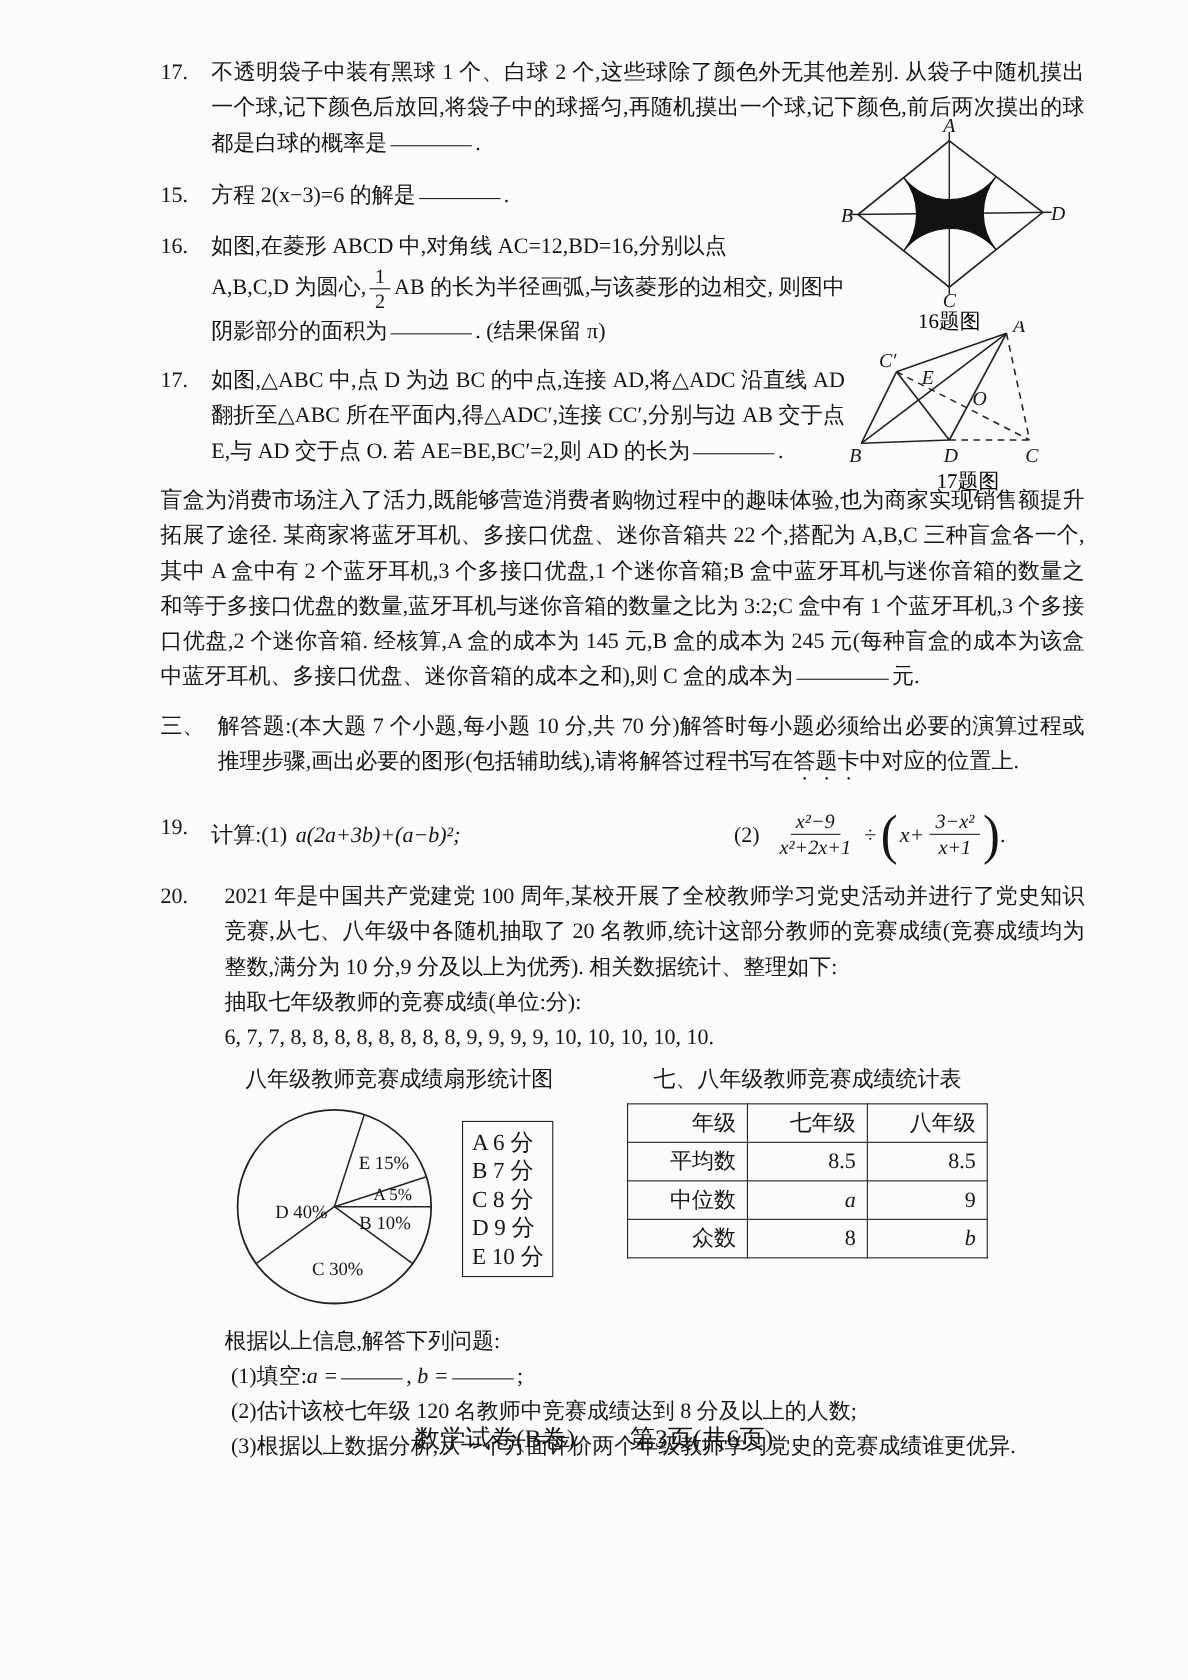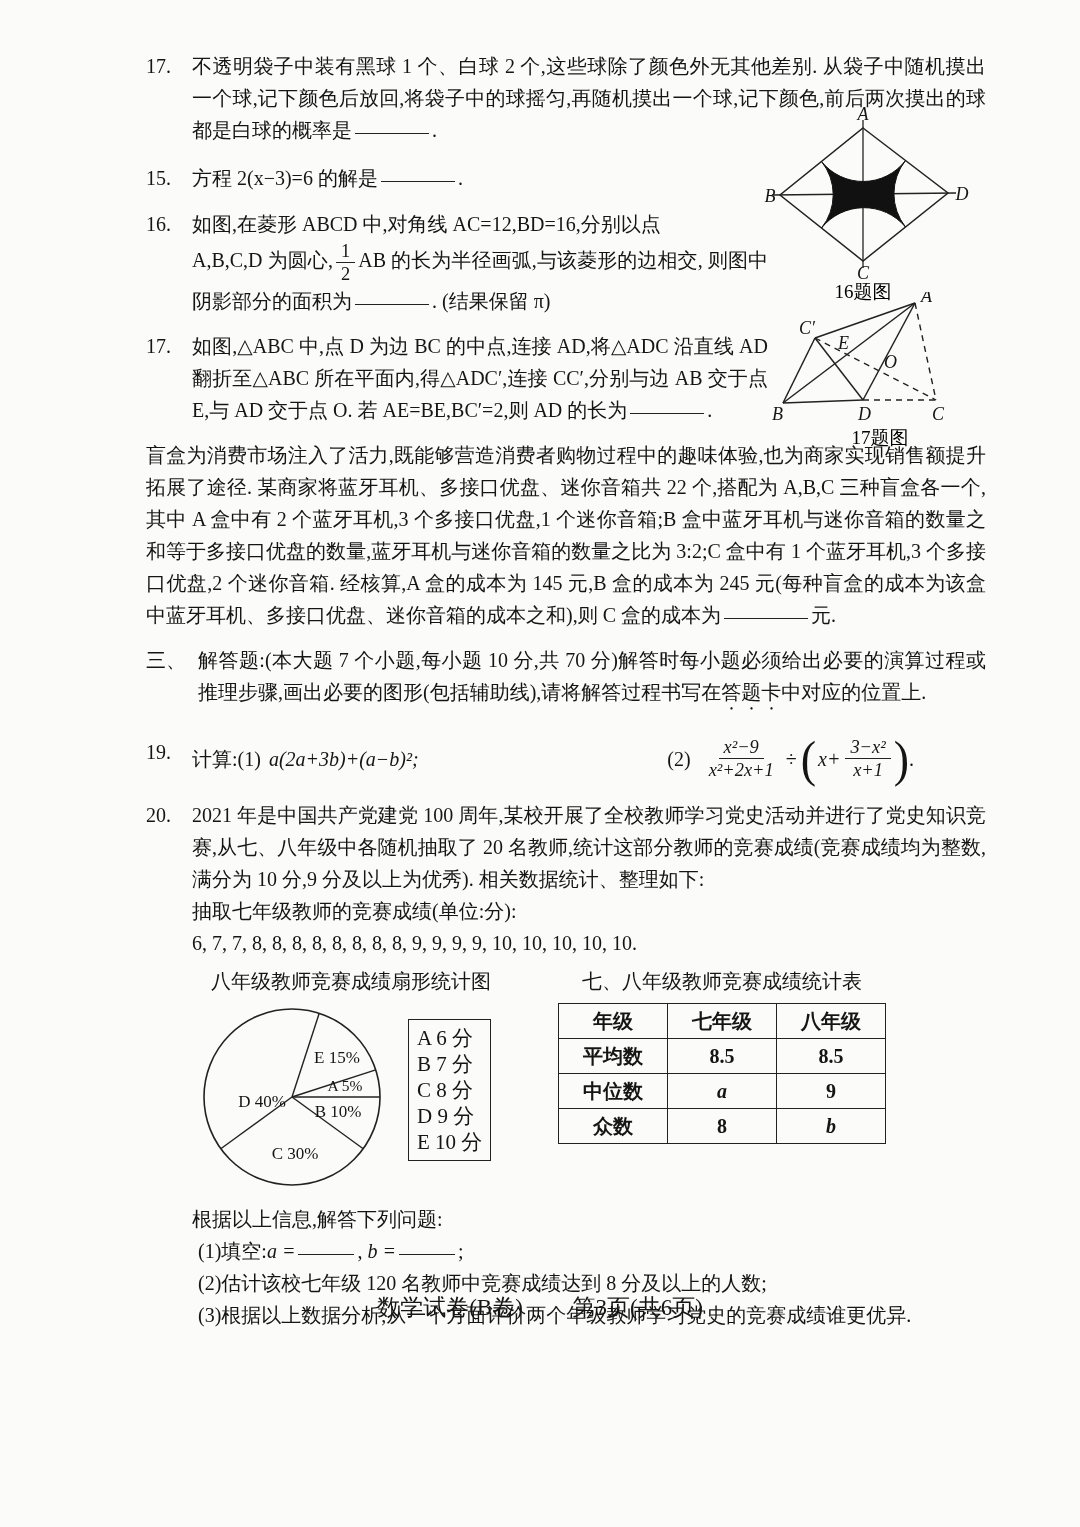--- a/index.html
+++ b/index.html
@@ -55,21 +55,22 @@
   .legend-box{
     border:1.7px solid #222;
     padding:5px 8px;margin-top:20px;
     font-size:21px;line-height:26px;white-space:nowrap;
   }
   .table-block{}
   .table-title{text-align:center;margin-bottom:6px;white-space:nowrap;}
   table.stat-table{border-collapse:collapse;text-align:center;font-size:20px;}
   table.stat-table th,table.stat-table td{
     border:1.6px solid #222;padding:1px 10px;min-width:88px;height:32px;
-    font-weight:bold;
+    font-weight:normal;
+    text-align:right;
   }
   td.var{font-style:italic;}
   .sub{margin-left:6px;}
   .figure{position:absolute;}
   svg text{font-family:"Liberation Serif","DejaVu Serif",serif;}
   svg .vlabel{font-style:italic;font-size:18px;}
   svg .caption{font-style:normal;font-size:19px;}
   svg .plabel{font-size:17px;}
   .footer{
     position:absolute;left:0;top:1290px;width:100%;
@@ -146,21 +147,21 @@
           <span class="frac expr">
               <span class="fn">3−x²</span>
               <span class="fd">x+1</span>
             </span>
           <span class="bigp">)</span>
           <span>.</span>
         </span>
       </div>
     </div>
 
-    <div class="q" style="margin-top:18px;">
+    <div class="q" style="margin-top:18px;gap:12px;">
       <div class="qnum">20.</div>
       <div class="qbody">
         <span>2021 年是中国共产党建党 100 周年,某校开展了全校教师学习党史活动并进行了党史知识竞赛,从七、八年级中各随机抽取了 20 名教师,统计这部分教师的竞赛成绩(竞赛成绩均为整数,满分为 10 分,9 分及以上为优秀). 相关数据统计、整理如下:</span><br>
         <span>抽取七年级教师的竞赛成绩(单位:分):</span><br>
         <span>6, 7, 7, 8, 8, 8, 8, 8, 8, 8, 8, 9, 9, 9, 9, 10, 10, 10, 10, 10.</span>
 
         <div class="chart-area">
           <div class="pie-block">
             <div class="pie-title">八年级教师竞赛成绩扇形统计图</div>
             <div class="pie-row">

